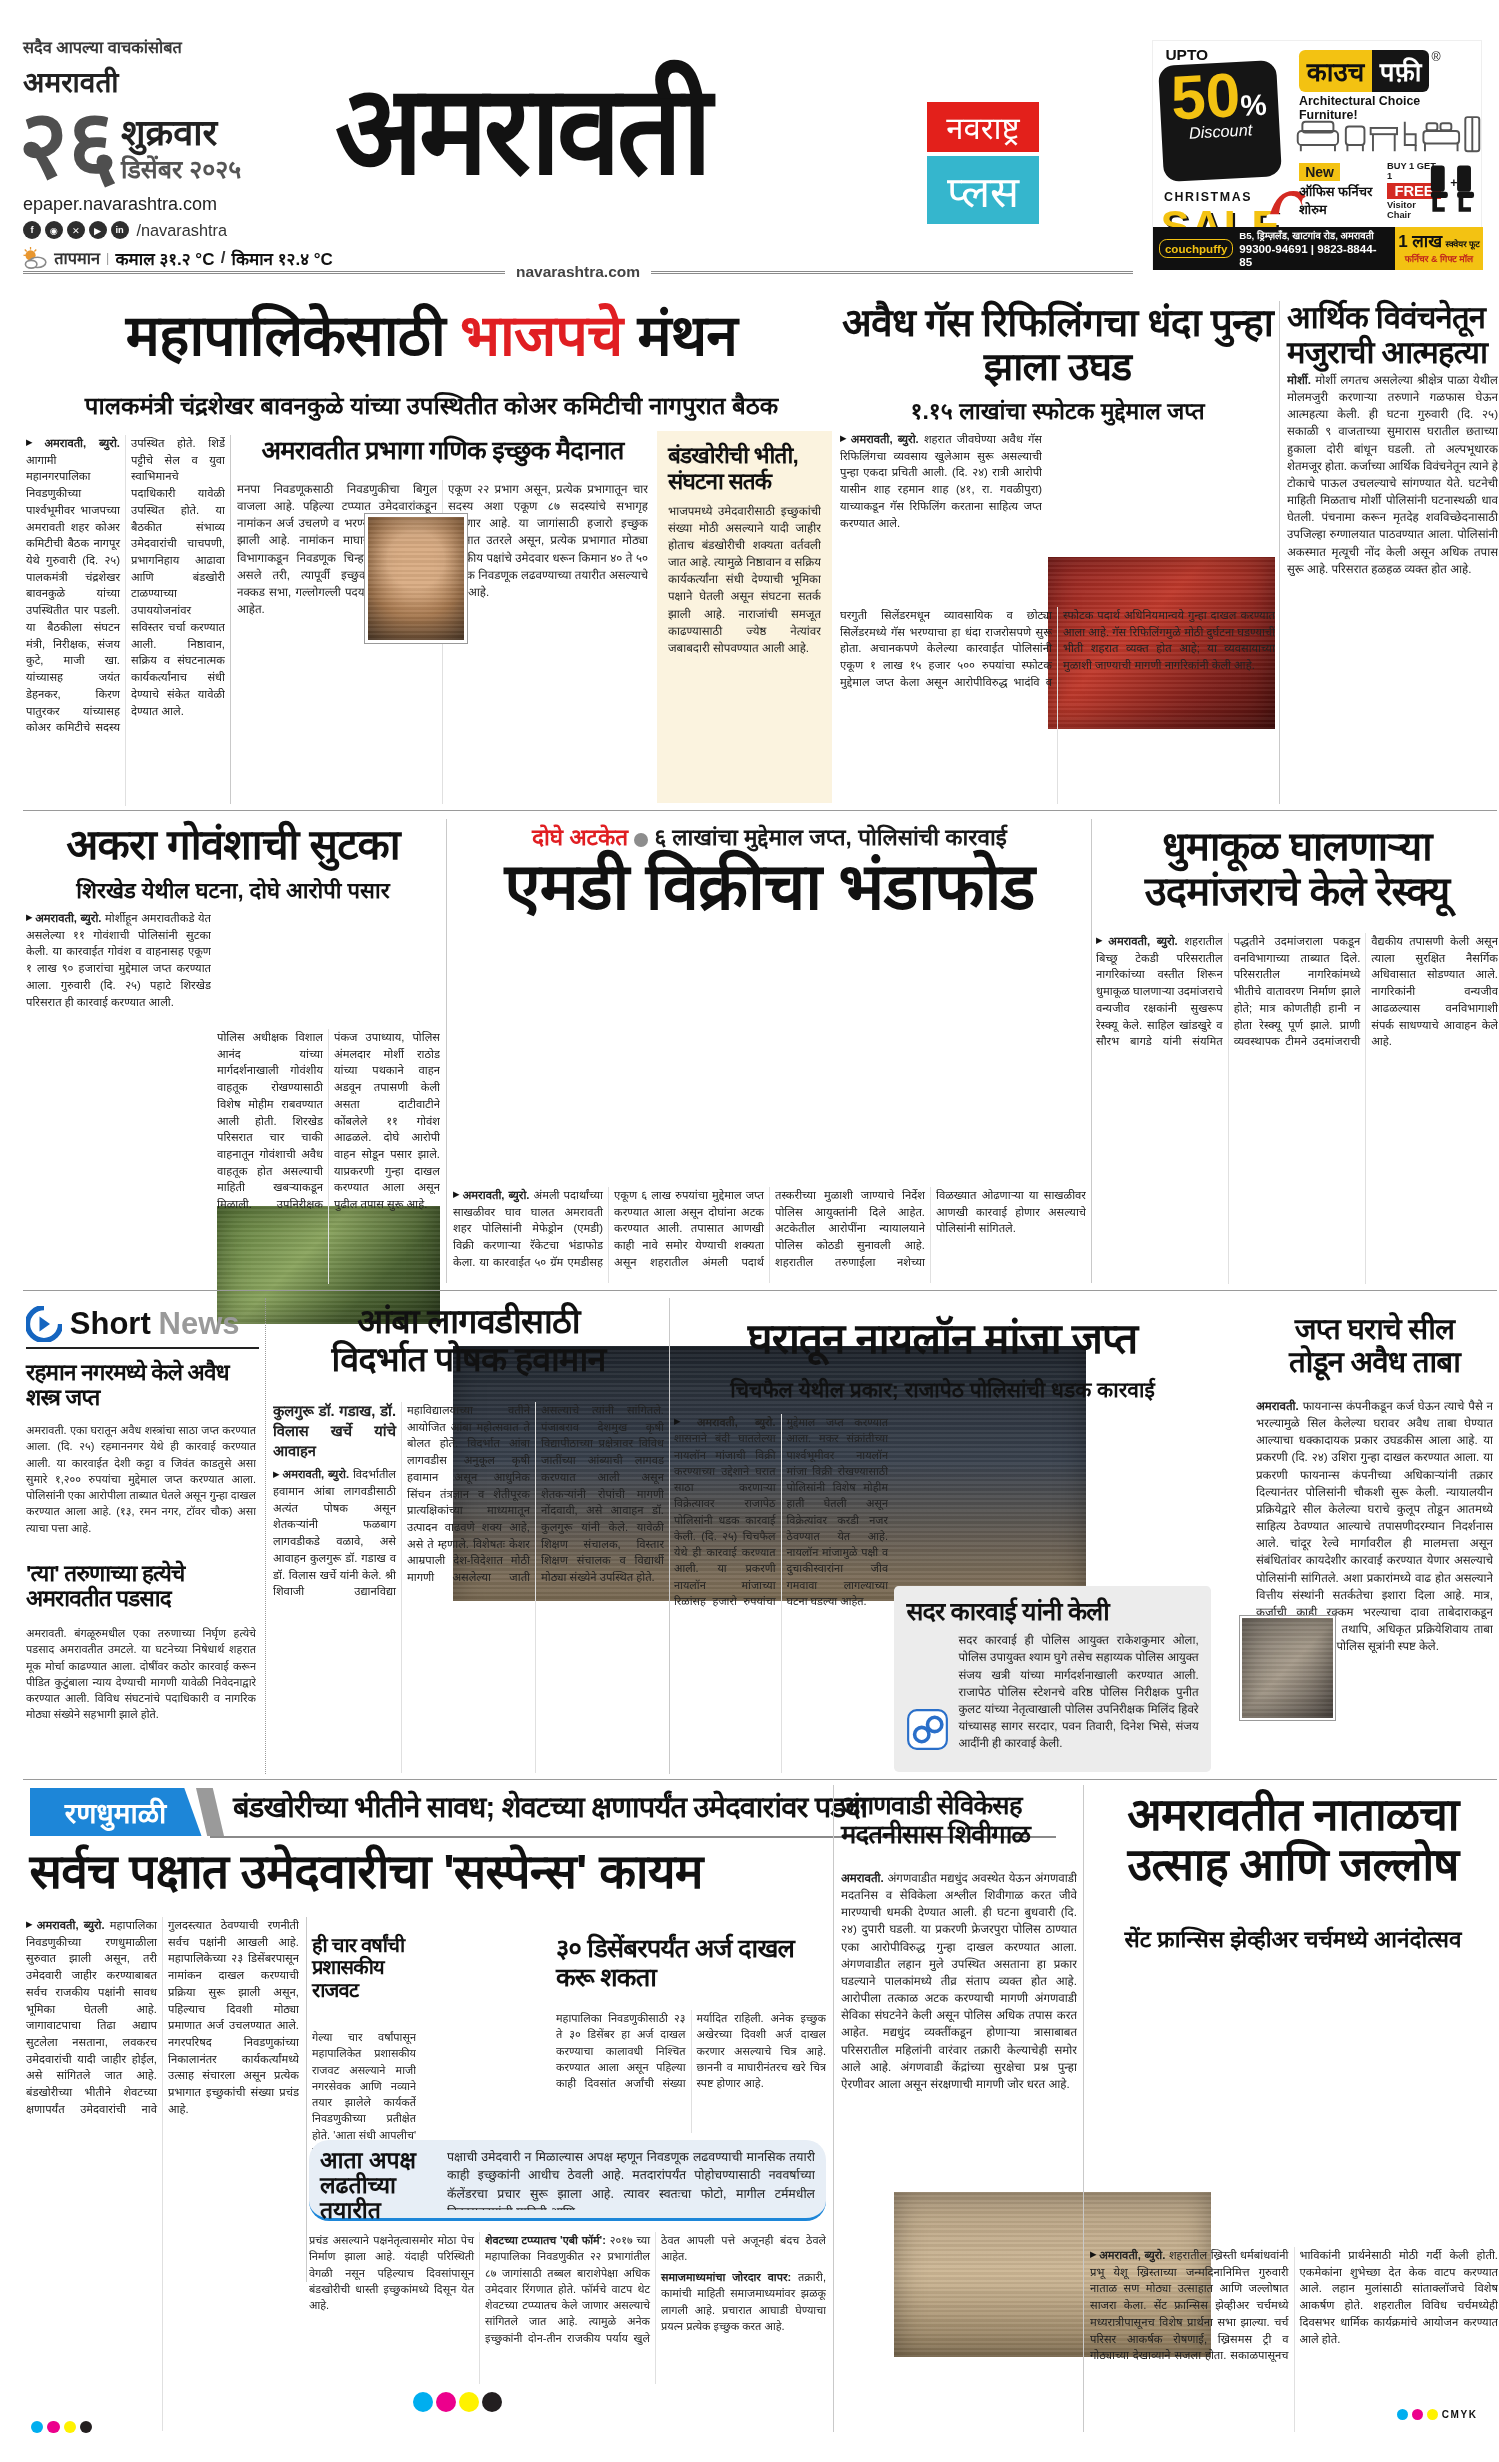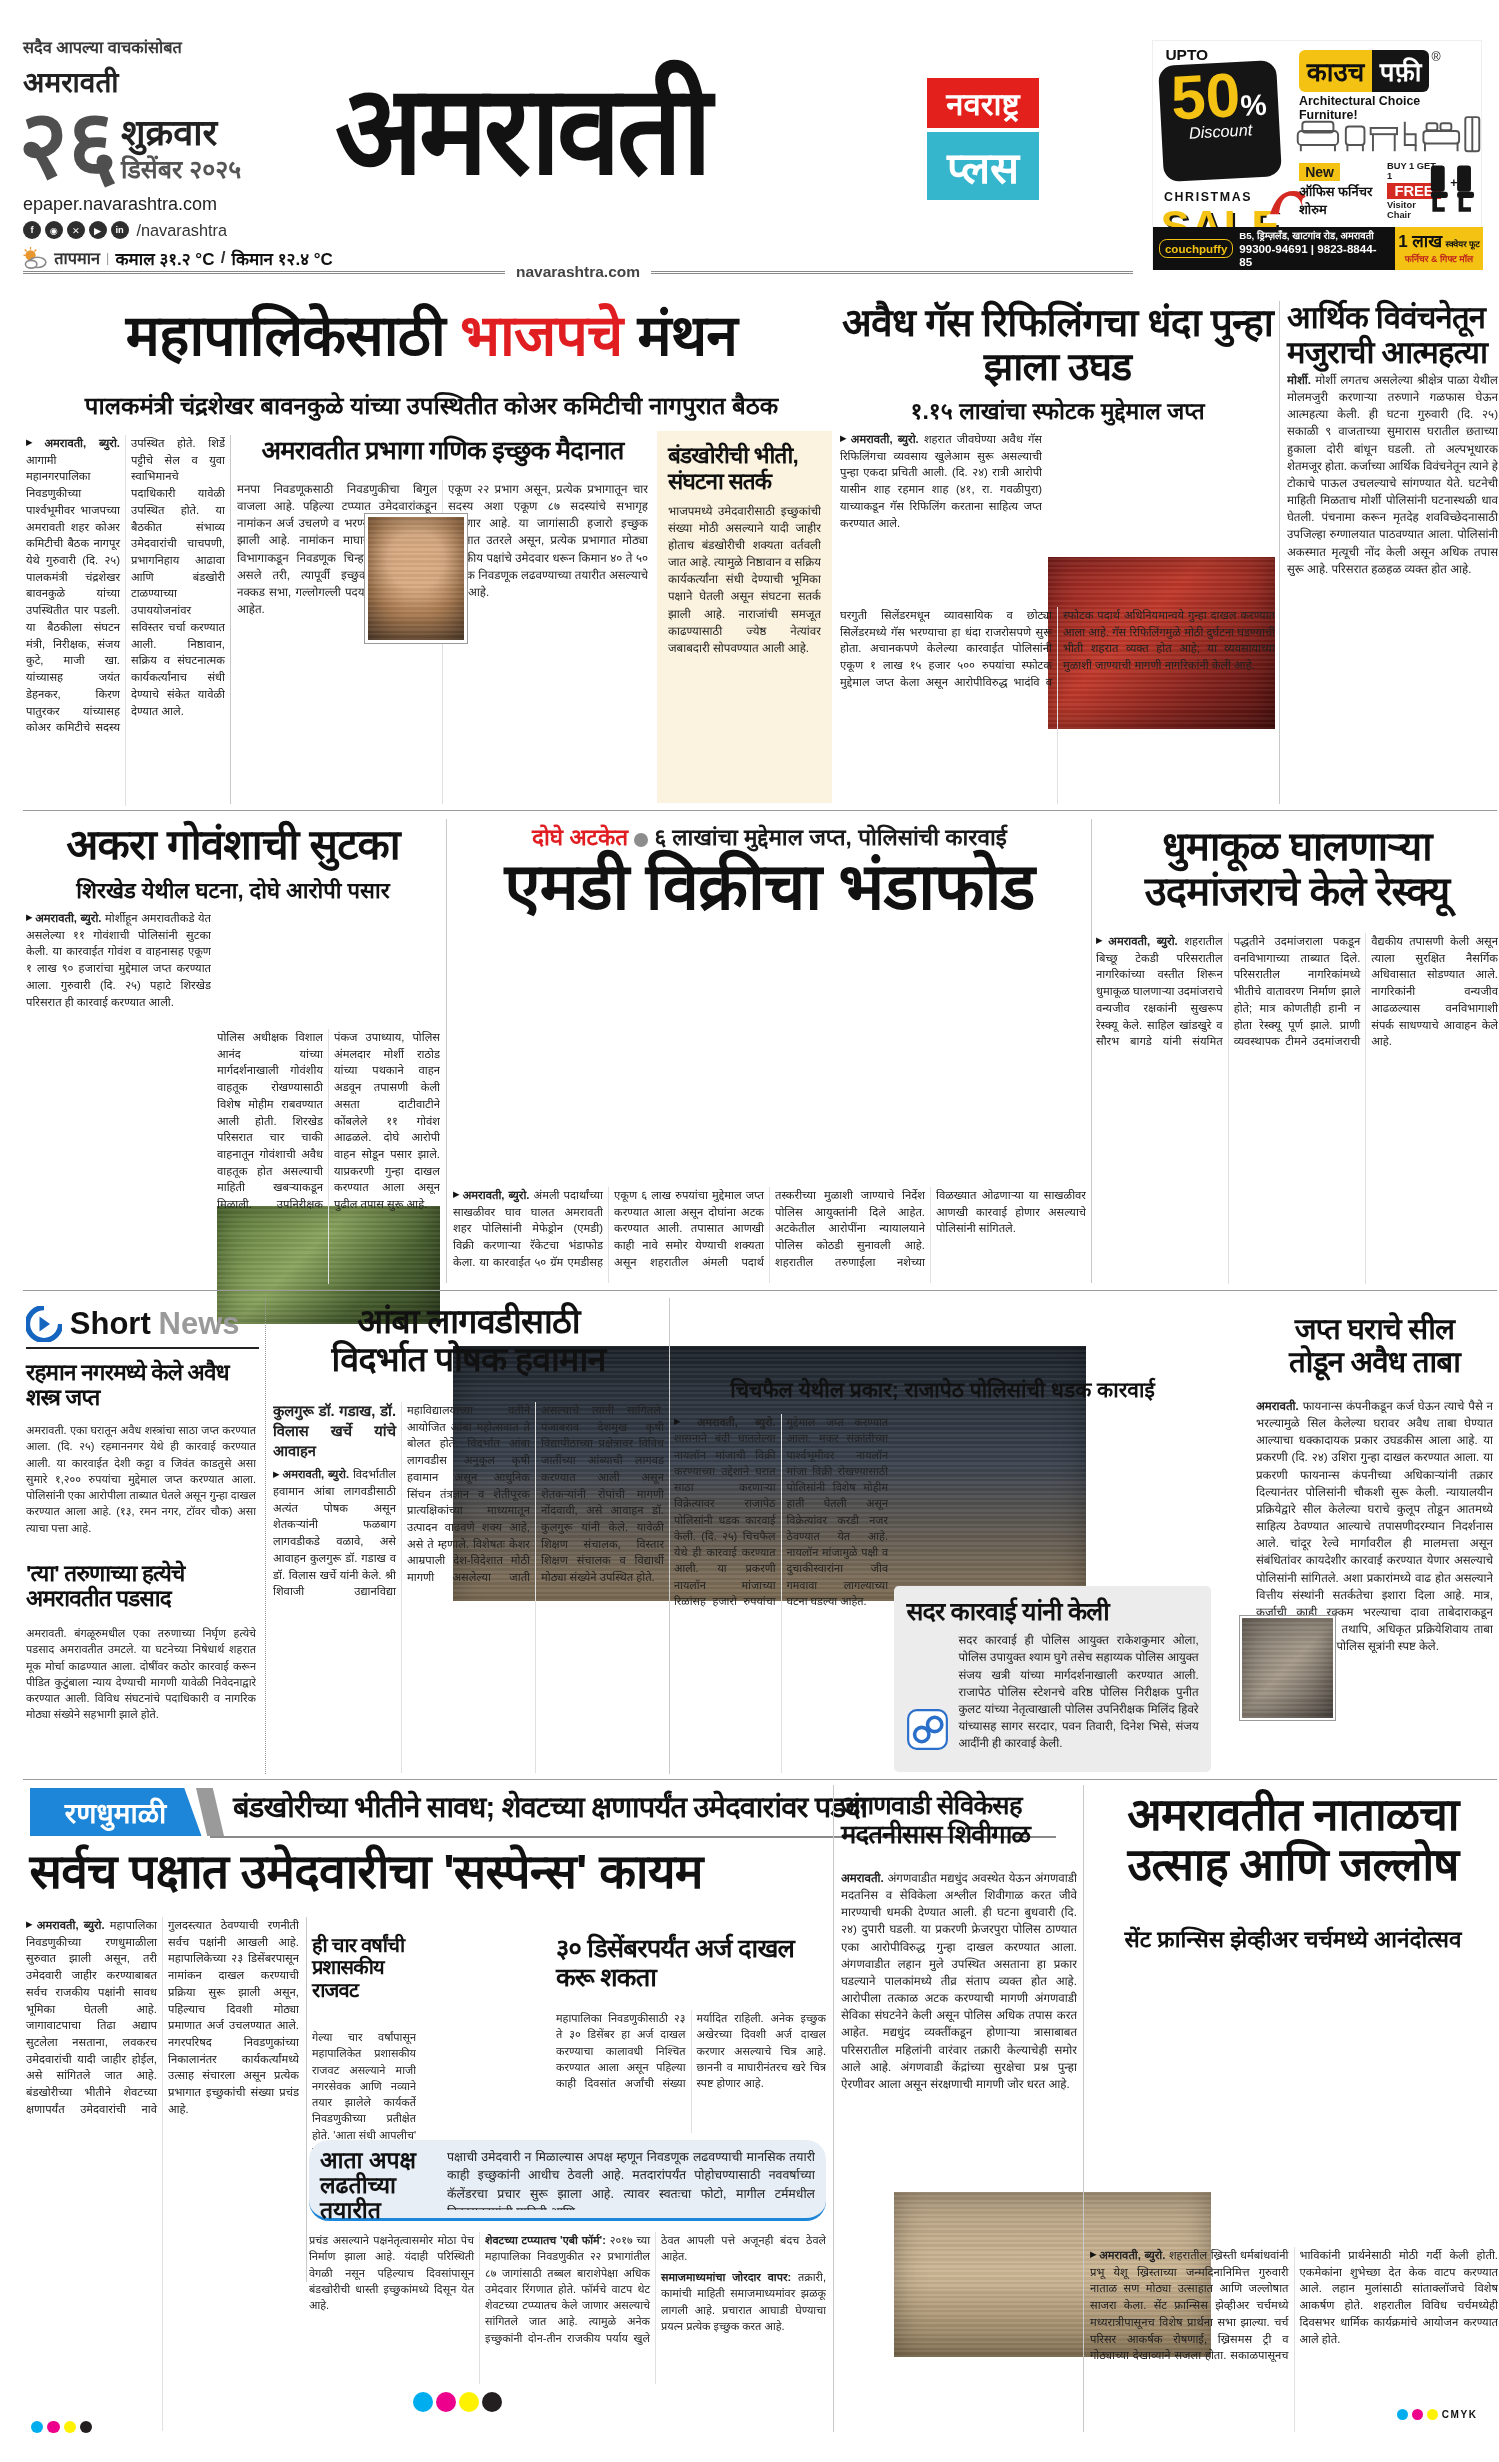--- a/index.html
+++ b/index.html
@@ -30,21 +30,21 @@
   .ph-animal{ background:linear-gradient(135deg,#7d756b,#a59a8a 50%,#57504a); }
   .boxbeige { background:#fbf3df; }
   .boxgray  { background:#ececec; border-radius:4.7px; }
   .boxblue  { background:#e7eef6; border-bottom:3.1px solid #1d86d8; }
   .red { color:#e01e22; }
   .kickdot { display:inline-block; width:14px; height:14px; border-radius:50%; background:#8d8d8d; margin:0 6.2px; vertical-align:-1.6px; }
   .dot { display:inline-block; border-radius:50%; }
   .socialrow { display:flex; align-items:center; gap:3.9px; }
   .sicon { width:18px; height:18px; border-radius:50%; background:#2e2e2e; color:#fff; font-size:9.3px; font-weight:700; display:flex; align-items:center; justify-content:center; }
   .masthead { font-size:115px; font-weight:900; letter-spacing:-3.9px; color:#121212; line-height:1; transform:scaleY(1.08); transform-origin:top left; white-space:nowrap; }
-  .brandbox { color:#fff; font-weight:700; display:flex; align-items:center; justify-content:center; }
+  .brandbox { color:#fff; font-weight:400; display:flex; align-items:center; justify-content:center;margin-top:24px; }
   .sitewrap { display:flex; align-items:center; gap:11px; }
   .sitewrap .rule { flex:1; border-top:3.1px double #8a8a8a; height:0; }
   .adwrap { background:#fff; border:0.8px solid #efefef; }
   .badge { background:#1d86d8; color:#fff; font-weight:900; display:flex; align-items:center; justify-content:center; clip-path:polygon(0 0,90% 0,100% 100%,0 100%); }
   .badge-echo { background:#9a9a9a; clip-path:polygon(0 0,60% 0,100% 100%,40% 100%); }
   .cmyk-c{background:#00aeef}.cmyk-m{background:#ec008c}.cmyk-y{background:#fff200}.cmyk-k{background:#231f20}
 </style>
 </head>
 <body>
 
@@ -261,20 +261,21 @@
   <div class="abs hd ctr" style="left:273px;top:1302px;width:391px;font-size:34px;">
     <div>आंबा लागवडीसाठी</div>
     <div>विदर्भात पोषक हवामान</div>
   </div>
   <div class="abs bodytx jst cols3" style="left:273px;top:1402px;width:391px;height:371px;">
     <p style="font-size:14.7px;font-weight:800;line-height:1.35;">कुलगुरू डॉ. गडाख, डॉ. विलास खर्चे यांचे आवाहन</p>
     <p><span class="mk">▶</span><b>अमरावती, ब्युरो.</b> <span>विदर्भातील हवामान आंबा लागवडीसाठी अत्यंत पोषक असून शेतकऱ्यांनी फळबाग लागवडीकडे वळावे, असे आवाहन कुलगुरू डॉ. गडाख व डॉ. विलास खर्चे यांनी केले. श्री शिवाजी उद्यानविद्या महाविद्यालयाच्या वतीने आयोजित आंबा महोत्सवात ते बोलत होते. विदर्भात आंबा लागवडीस अनुकूल कृषी हवामान असून आधुनिक सिंचन तंत्रज्ञान व शेतीपूरक प्रात्यक्षिकांच्या माध्यमातून उत्पादन वाढवणे शक्य आहे, असे ते म्हणाले. विशेषतः केशर आम्रपाली देश-विदेशात मोठी मागणी असलेल्या जाती असल्याचे त्यांनी सांगितले. पंजाबराव देशमुख कृषी विद्यापीठाच्या प्रक्षेत्रावर विविध जातींच्या आंब्याची लागवड करण्यात आली असून शेतकऱ्यांनी रोपांची मागणी नोंदवावी, असे आवाहन डॉ. कुलगुरू यांनी केले. यावेळी शिक्षण संचालक, विस्तार शिक्षण संचालक व विद्यार्थी मोठ्या संख्येने उपस्थित होते.</span></p>
   </div>
   <div class="abs vline" style="left:669px;top:1298px;height:476px;"></div>
 
+  <div class="abs hd ctr" style="left:674px;top:1315px;width:537px;font-size:42px;">घरातून नायलॉन मांजा जप्त</div>
   <div class="abs deck ctr" style="left:674px;top:1375px;width:537px;font-size:21px;">चिचफैल येथील प्रकार; राजापेठ पोलिसांची धडक कारवाई</div>
   <div class="abs bodytx jst cols2" style="left:674px;top:1414px;width:214px;height:359px;font-size:11px;">
     <p><span class="mk">▶</span><b>अमरावती, ब्युरो.</b> <span>शासनाने बंदी घातलेल्या नायलॉन मांजाची विक्री करण्याच्या उद्देशाने घरात साठा करणाऱ्या विक्रेत्यावर राजापेठ पोलिसांनी धडक कारवाई केली. (दि. २५) चिचफैल येथे ही कारवाई करण्यात आली. या प्रकरणी नायलॉन मांजाच्या रिळांसह हजारो रुपयांचा मुद्देमाल जप्त करण्यात आला. मकर संक्रांतीच्या पार्श्वभूमीवर नायलॉन मांजा विक्री रोखण्यासाठी पोलिसांनी विशेष मोहीम हाती घेतली असून विक्रेत्यांवर करडी नजर ठेवण्यात येत आहे. नायलॉन मांजामुळे पक्षी व दुचाकीस्वारांना जीव गमवावा लागल्याच्या घटना घडल्या आहेत.</span></p>
   </div>
   <div class="abs photo ph-tan" style="left:894px;top:1414px;width:317px;height:165px;"></div>
   <div class="abs boxgray" style="left:894px;top:1586px;width:317px;height:186px;padding:11px 12.4px;">
     <div class="hd" style="font-size:25px;margin-bottom:6.2px;">सदर कारवाई यांनी केली</div>
     <div style="display:flex;gap:9px;align-items:flex-end;">
       <svg width="43" height="43" viewBox="0 0 60 60" style="flex:none;">
           <rect x="3" y="3" width="54" height="54" rx="12" fill="#fff" stroke="#2a6fc9" stroke-width="3"></rect>

